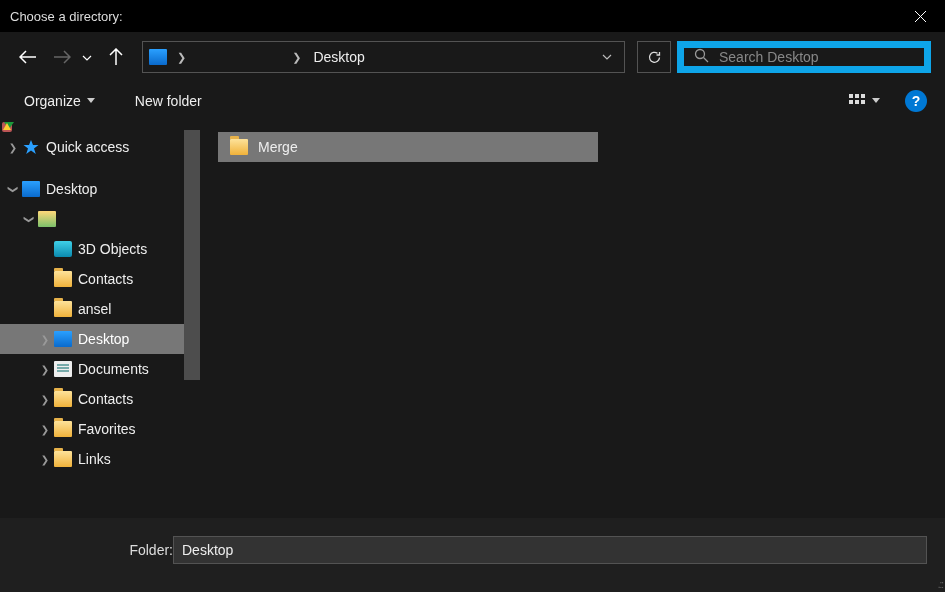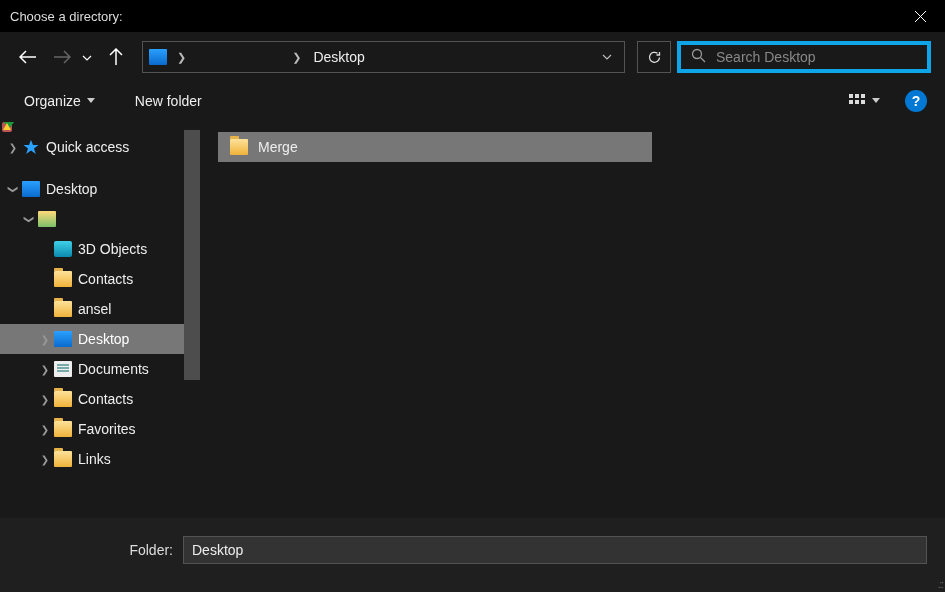--- a/index.html
+++ b/index.html
@@ -11,21 +11,21 @@
     .toolbar { height: 50px; display: flex; align-items: center; gap: 6px; padding: 0 14px; background: #191919; }
     .nav-btn { width: 28px; height: 28px; display: flex; align-items: center; justify-content: center; color: #fff; cursor: pointer; }
     .nav-btn.disabled { color: #666; cursor: default; }
     .dd { color: #fff; width: 14px; cursor: pointer; }
     .addrbar { flex: 1; height: 32px; margin: 0 6px; background: #191919; border: 1px solid #535353; display: flex; align-items: center; padding: 0 4px; }
     .addr-icon { width: 18px; height: 16px; background: linear-gradient(#2aa0ff,#0a6acc); border-radius: 1px; margin: 0 2px; }
     .addr-chevron { color: #bbb; padding: 0 8px; font-size: 11px; }
     .addr-crumb { color: #eee; font-size: 14px; padding: 0 4px; cursor: pointer; }
     .addr-drop { color: #bbb; padding: 4px 8px; cursor: pointer; margin-left: auto; font-size: 11px; }
     .refresh-btn { width: 34px; height: 32px; border: 1px solid #535353; display: flex; align-items: center; justify-content: center; color: #ddd; cursor: pointer; }
-    .searchbox { width: 254px; height: 32px; border: 4px solid #0ea5e9; display: flex; align-items: center; padding: 8px 10px; }
+    .searchbox { width: 254px; height: 32px; border: 7px solid #0ea5e9; display: flex; align-items: center; padding: 8px 10px; }
     .search-icon { color: #aaa; margin-right: 10px; }
     .searchbox input { background: transparent; border: none; outline: none; color: #ddd; font-size: 14px; flex: 1; }
     .searchbox input::placeholder { color: #888; }
     .cmdbar { height: 38px; display: flex; align-items: center; padding: 0 18px; background: #191919; }
     .cmdbtn { color: #eee; font-size: 14px; padding: 4px 6px; display: flex; align-items: center; gap: 6px; cursor: pointer; }
     .cmdbar .spacer { flex: 1; }
     .viewbtn { width: 24px; height: 22px; display: flex; align-items: center; justify-content: center; color: #eee; cursor: pointer; }
     .helpbtn { width: 22px; height: 22px; border-radius: 50%; background: #0078d4; color: #fff; font-size: 14px; font-weight: bold; display: flex; align-items: center; justify-content: center; cursor: pointer; margin-left: 22px; }
     .body { flex: 1; display: flex; background: #191919; overflow: hidden; }
     .treepane { width: 200px; position: relative; overflow: hidden; }
@@ -44,21 +44,21 @@
     .ticon.doc::after{content:"";position:absolute;left:3px;top:3px;right:3px;height:2px;background:#7aa;box-shadow:0 3px 0 #7aa,0 6px 0 #7aa;}
     .ticon.dl::after{content:"";position:absolute;left:4px;top:2px;width:0;height:0;border:5px solid transparent;border-top:7px solid #1c9a3a;}
     .ticon.fav::after{content:"";position:absolute;left:3px;top:3px;width:0;height:0;border-left:4px solid transparent;border-right:4px solid transparent;border-bottom:7px solid #ffcc33;}
     .ticon.contacts::after{content:"";position:absolute;left:2px;top:2px;width:10px;height:10px;background:#b55;border-radius:2px;}
     .ticon.pic { background: linear-gradient(#ffd97a, #7bc06a); border-radius:1px;}
     .scrollthumb { position: absolute; right: 0; top: 10px; width: 16px; height: 250px; background: #4d4d4d; }
     .content { flex: 1; padding: 12px 18px; overflow: auto; }
     .file-item { height: 30px; display: flex; align-items: center; padding: 0 10px; color: #eee; font-size: 14px; cursor: pointer; }
     .file-item.selected { background: #777777; }
     .footer { background: #1f1f1f; padding: 18px 18px 12px 18px; }
-    .folder-row { display: flex; align-items: center; gap: 10px; }
+    .folder-row { display: flex; align-items: center; }
     .folder-label { width: 155px; text-align: right; color: #ddd; font-size: 14px; }
     .folder-input { flex: 1; height: 28px; background: #333; border: 1px solid #535353; color: #eee; padding: 0 8px; font-size: 14px; outline: none; }
     .button-row { display: flex; justify-content: flex-end; gap: 12px; margin-top: 16px; }
     .btn { min-width: 112px; height: 30px; border: 1px solid #888; background: transparent; color: #eee; font-size: 14px; cursor: pointer; }
     .btn.primary { border: 2px solid #fff; }
     .resize { position: absolute; right: 2px; bottom: 2px; color: #666; font-size: 10px; letter-spacing: -1px; }
     .tree-item .pad { display:inline-block; }
   </style>
 </head>
 <body>
@@ -226,21 +226,21 @@
           <span class="pad" style="width:38px"></span>
           <span class="chev">❯</span>
           <span class="ticon folder"></span>
           <span>Links</span>
         </div>
       </div>
       <div class="scrollthumb"></div>
     </div>
 
     <div class="content">
-      <div class="file-item selected" style="width:434px">
+      <div class="file-item selected" style="width:380px">
         <span class="ticon folder" style="margin-right:10px"></span>
         <span>Merge</span>
       </div>
     </div>
   </div>
 
   <div class="footer" style="position:relative">
     <div class="folder-row">
       <div class="folder-label">Folder:</div>
       <input class="folder-input" value="Desktop" style="">

